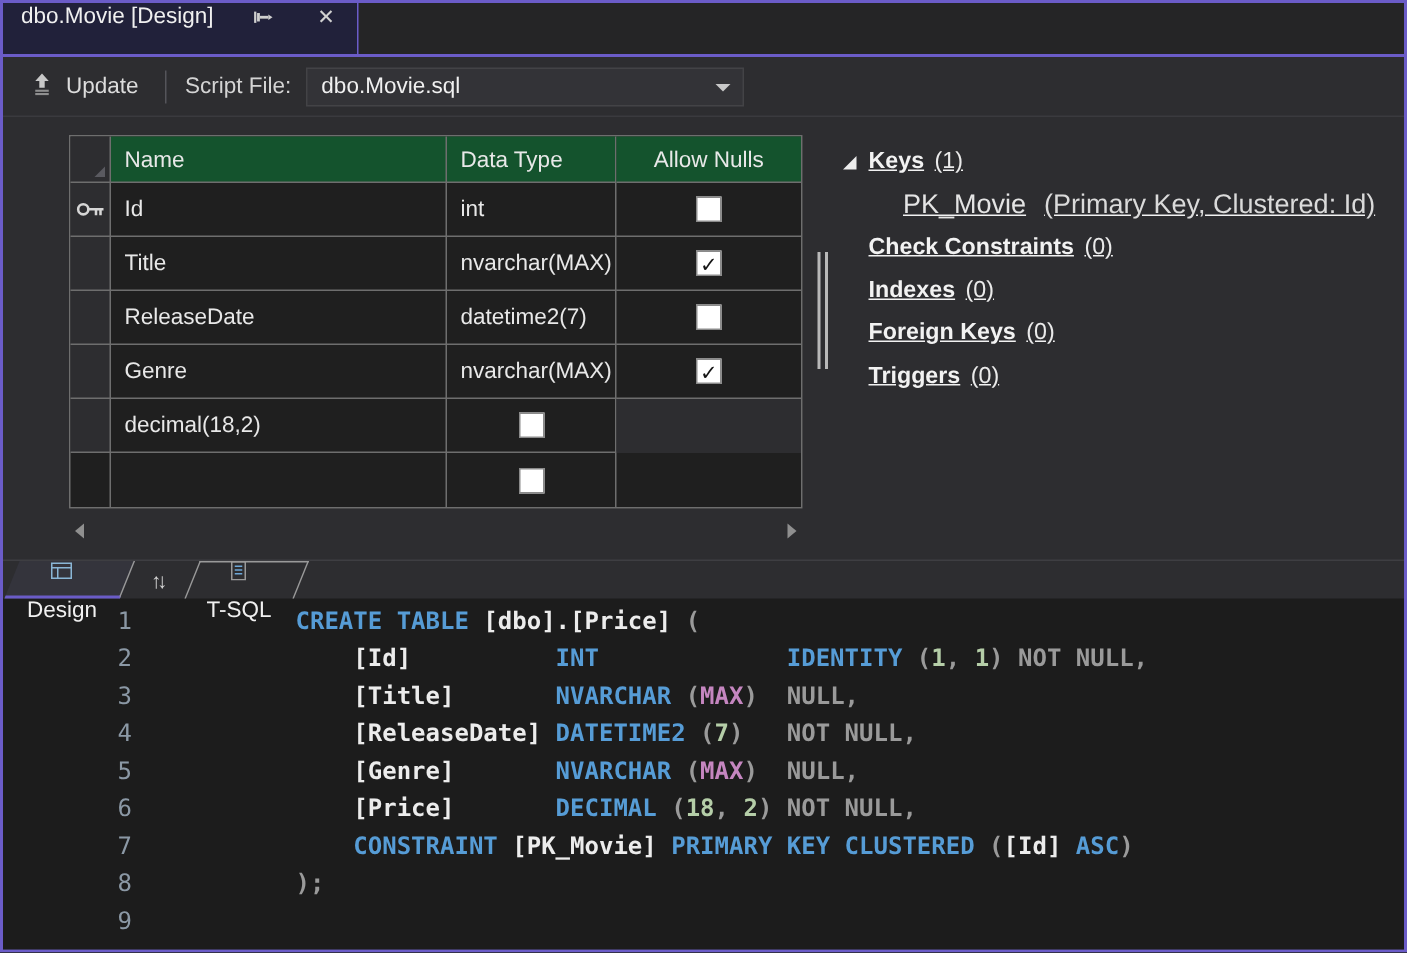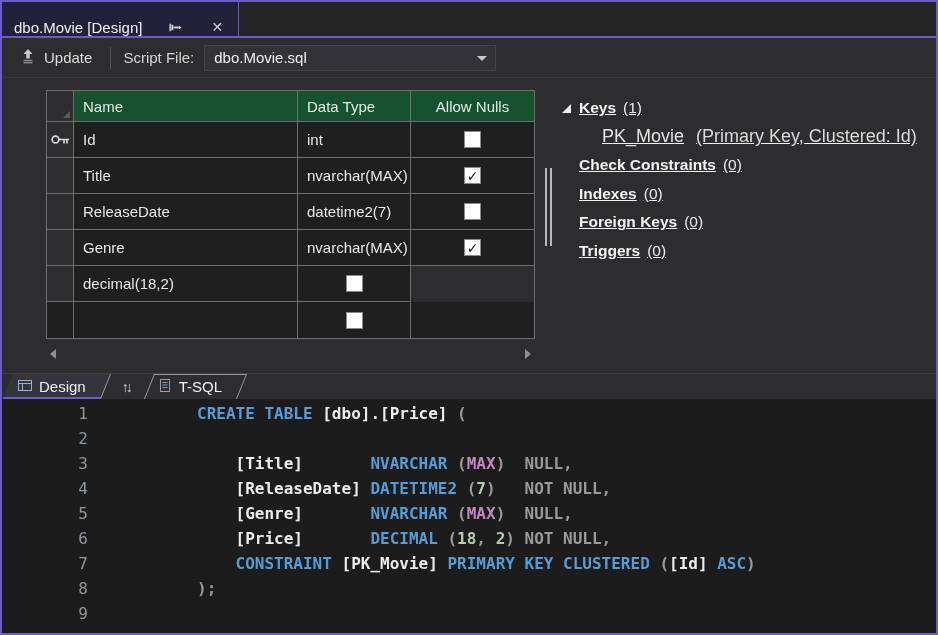--- a/index.html
+++ b/index.html
@@ -9,21 +9,21 @@
 
   .window {
     position:relative; width:938px; height:635px;
     background:#2d2d30; border:2px solid var(--accent);
     overflow:hidden;
   }
 
   
   .tabbar { position:absolute; left:0; top:0; right:0; height:34px; background:#252526; display:flex; }
   .doc-tab {
-    display:flex; align-items:flex-end; gap:24px; padding:0 12px;
+    display:flex; align-items:flex-start; gap:24px; padding:0 12px;
     background:#21213a; border-right:1px solid var(--accent);
     color:#f0f0f0; font-size:15px; height:34px;
   }
   .doc-tab .tab-title { white-space:nowrap; }
   .tab-icon-btn { display:flex; align-items:center; justify-content:center; width:18px; height:18px; color:#d0d0d0; font-size:14px; cursor:default; }
   .accent-line { position:absolute; left:0; top:34px; right:0; height:2px; background:var(--accent); }
 
   
   .toolbar {
     position:absolute; left:0; top:36px; right:0; height:40px;
@@ -88,21 +88,21 @@
   .hs-left  { left:4px;  border-top:5px solid transparent; border-bottom:5px solid transparent; border-right:6px solid #8f8f8f; }
   .hs-right { right:4px; border-top:5px solid transparent; border-bottom:5px solid transparent; border-left:6px solid #8f8f8f; }
 
   
   .pane-tabs {
     position:absolute; left:0; right:0; top:371px; height:26px;
     background:#2d2d30; border-top:1px solid #3e3e42;
     display:flex; align-items:stretch; padding-left:6px;
     color:#f0f0f0; font-size:15px;
   }
-  .ptab { position:relative; display:flex; align-items:center; gap:7px; padding:0 20px 0 10px; z-index:1; }
+  .ptab { position:relative; display:flex; align-items:center; gap:7px; padding:0 20px 0 10px; z-index:1;flex-direction:column; }
   .ptab .pt-bg { position:absolute; inset:0; transform:skewX(-22deg); z-index:-1; }
   .ptab-design .pt-bg { border-right:1px solid #9a9a9a; border-bottom:2px solid var(--accent); background:#34343c; }
   .ptab-tsql   .pt-bg { border:1px solid #9a9a9a; border-bottom:none; background:transparent; }
   .sort-icon { display:flex; align-items:center; margin:0 16px; color:#d6d6d6; font-size:14px; letter-spacing:-3px; padding-right:3px; }
 
   
   .code {
     position:absolute; left:0; right:0; top:397px; bottom:0;
     background:#1c1c1c; padding-top:5px;
     font-family:"DejaVu Sans Mono","Liberation Mono",monospace;
@@ -276,20 +276,21 @@
     </div>
   </div>
 
   <div class="code" id="code">
       <div class="cl">
         <span class="ln">1</span>
         <span class="ct"><span class="c-kw">CREATE TABLE </span><span class="c-id">[dbo].[Price] </span><span class="c-gray">(</span></span>
       </div>
       <div class="cl">
         <span class="ln">2</span>
+        <span class="ct"><span class="c-plain">    </span><span class="c-id">[Id]          </span><span class="c-kw">INT             </span><span class="c-kw">IDENTITY </span><span class="c-gray">(</span><span class="c-num">1</span><span class="c-gray">, </span><span class="c-num">1</span><span class="c-gray">) </span><span class="c-gray">NOT NULL,</span></span>
       </div>
       <div class="cl">
         <span class="ln">3</span>
         <span class="ct"><span class="c-plain">    </span><span class="c-id">[Title]       </span><span class="c-kw">NVARCHAR </span><span class="c-gray">(</span><span class="c-mag">MAX</span><span class="c-gray">)  </span><span class="c-gray">NULL,</span></span>
       </div>
       <div class="cl">
         <span class="ln">4</span>
         <span class="ct"><span class="c-plain">    </span><span class="c-id">[ReleaseDate] </span><span class="c-kw">DATETIME2 </span><span class="c-gray">(</span><span class="c-num">7</span><span class="c-gray">)   </span><span class="c-gray">NOT NULL,</span></span>
       </div>
       <div class="cl">

